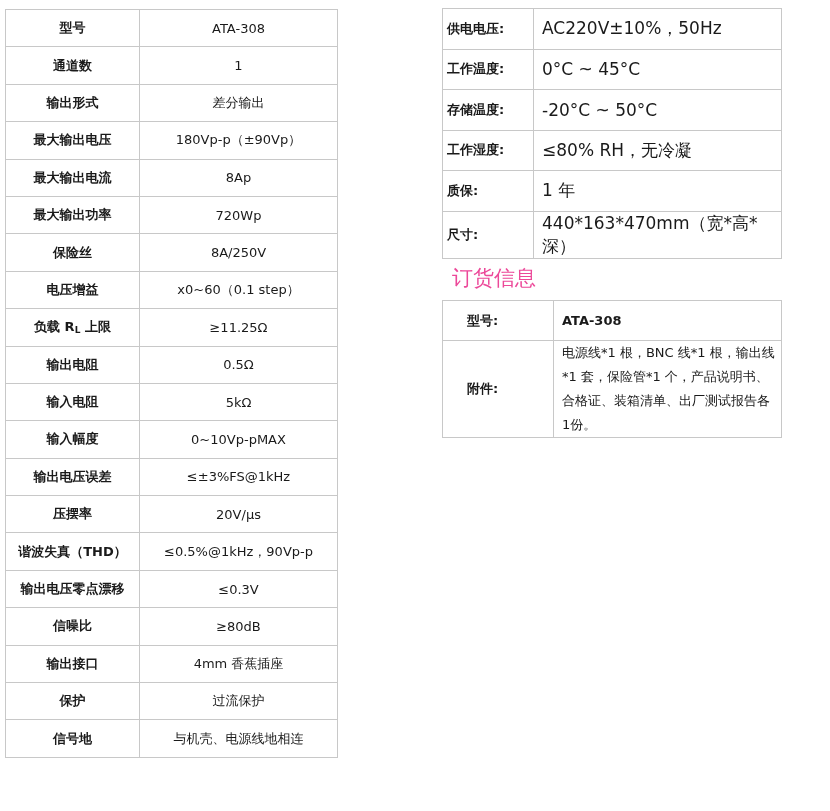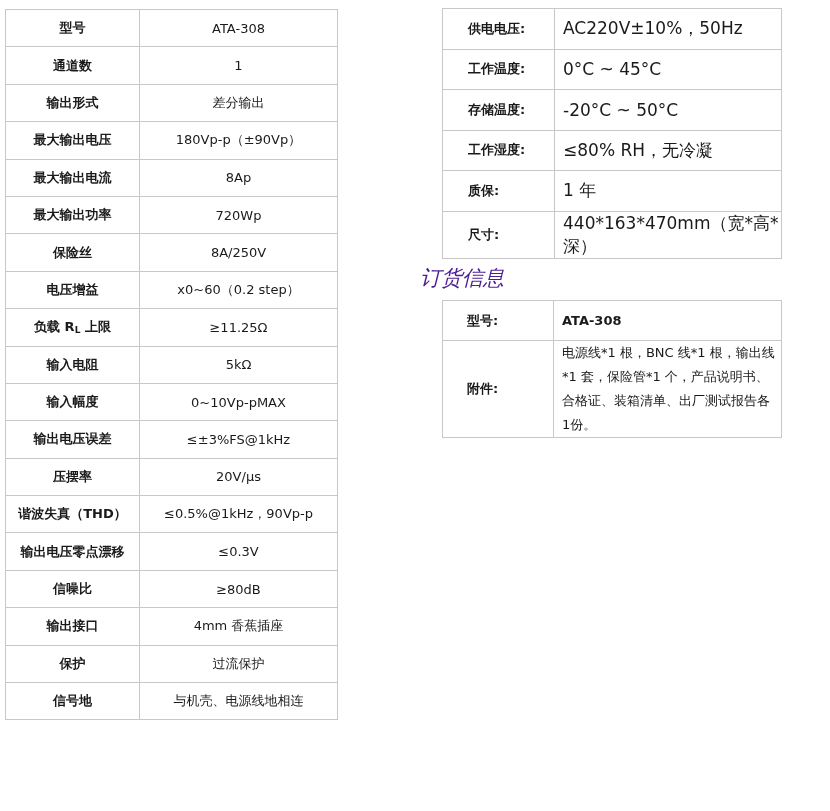--- a/index.html
+++ b/index.html
@@ -12,24 +12,24 @@
   td { border: 1px solid #c8c8c8; padding: 0; }
 
   #spec-left { left: 5px; top: 9px; width: 333px; }
   #spec-left tr { height: 37.4px; }
   #spec-left td.k { width: 133px; text-align: center; font-weight: bold; font-size: 13px; }
   #spec-left td.v { text-align: center; font-size: 13px; }
   .sub { font-size: 9px; vertical-align: -2px; }
 
   #spec-right { left: 442px; top: 8px; width: 340px; }
   #spec-right tr { height: 40.5px; }
-  #spec-right td.k { width: 86px; padding-left: 25px; font-weight: bold; font-size: 13px; text-align: left; }
+  #spec-right td.k { width: 86px; padding-left: 4px; font-weight: bold; font-size: 13px; text-align: left; }
   #spec-right td.v { padding-left: 8px; font-size: 17px; text-align: left; }
 
-  #order-title { position: absolute; left: 420px; top: 264px; font-size: 21px; font-weight: normal; color: #4c1d95; margin: 0; font-style: italic; }
+  #order-title { position: absolute; left: 452px; top: 264px; font-size: 21px; font-weight: normal; color: #ec4899; margin: 0; }
 
   #order-table { left: 442px; top: 300px; width: 340px; }
   #order-table td.k { width: 86px; padding-left: 24px; font-weight: bold; font-size: 13px; text-align: left; }
   #order-table td.v { padding-left: 8px; padding-right: 4px; font-size: 13px; text-align: left; line-height: 24px; }
   #order-table tr.r1 { height: 40px; }
   #order-table tr.r2 { height: 40px; }
   #order-table tr.r3 { height: 73px; }
   .bold { font-weight: bold; }
 </style>
 </head>
@@ -60,26 +60,30 @@
     <tr>
         <td class="k">最大输出功率</td>
         <td class="v">720Wp</td>
       </tr>
     <tr>
         <td class="k">保险丝</td>
         <td class="v">8A/250V</td>
       </tr>
     <tr>
         <td class="k">电压增益</td>
-        <td class="v">x0~60（0.2 step）</td>
+        <td class="v">x0~60（0.1 step）</td>
       </tr>
     <tr>
       <td class="k"><span>负载 R</span><span class="sub">L</span><span> 上限</span></td>
       <td class="v">≥11.25Ω</td>
     </tr>
+    <tr>
+        <td class="k">输出电阻</td>
+        <td class="v">0.5Ω</td>
+      </tr>
     <tr>
         <td class="k">输入电阻</td>
         <td class="v">5kΩ</td>
       </tr>
     <tr>
         <td class="k">输入幅度</td>
         <td class="v">0~10Vp-pMAX</td>
       </tr>
     <tr>
         <td class="k">输出电压误差</td>

